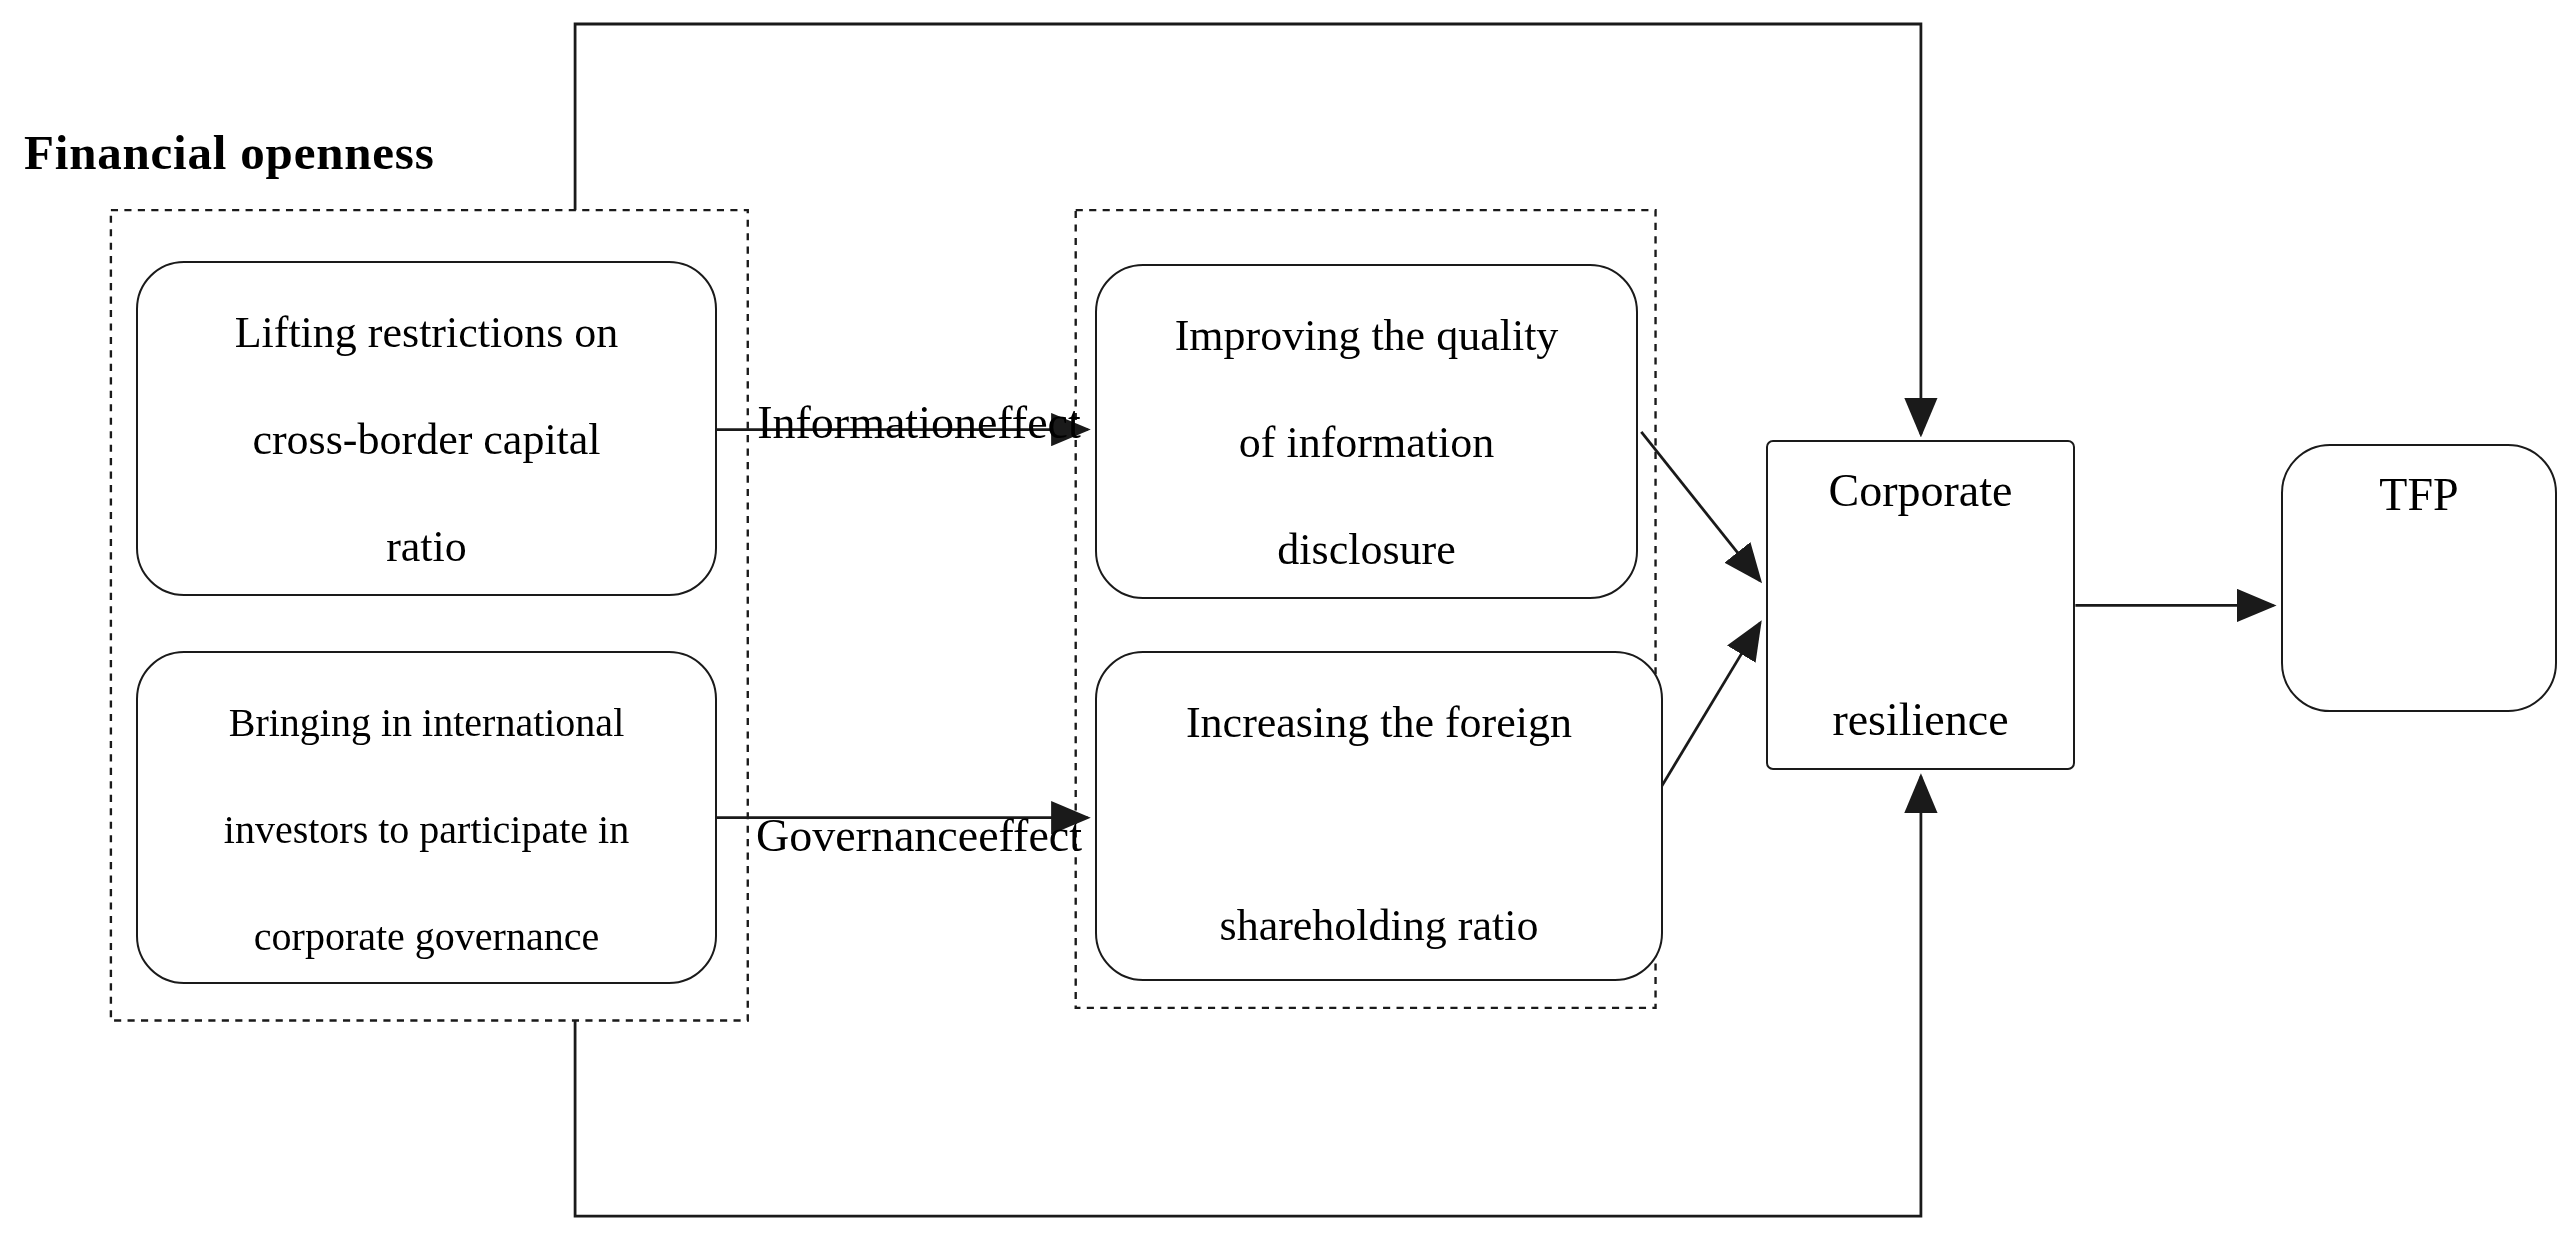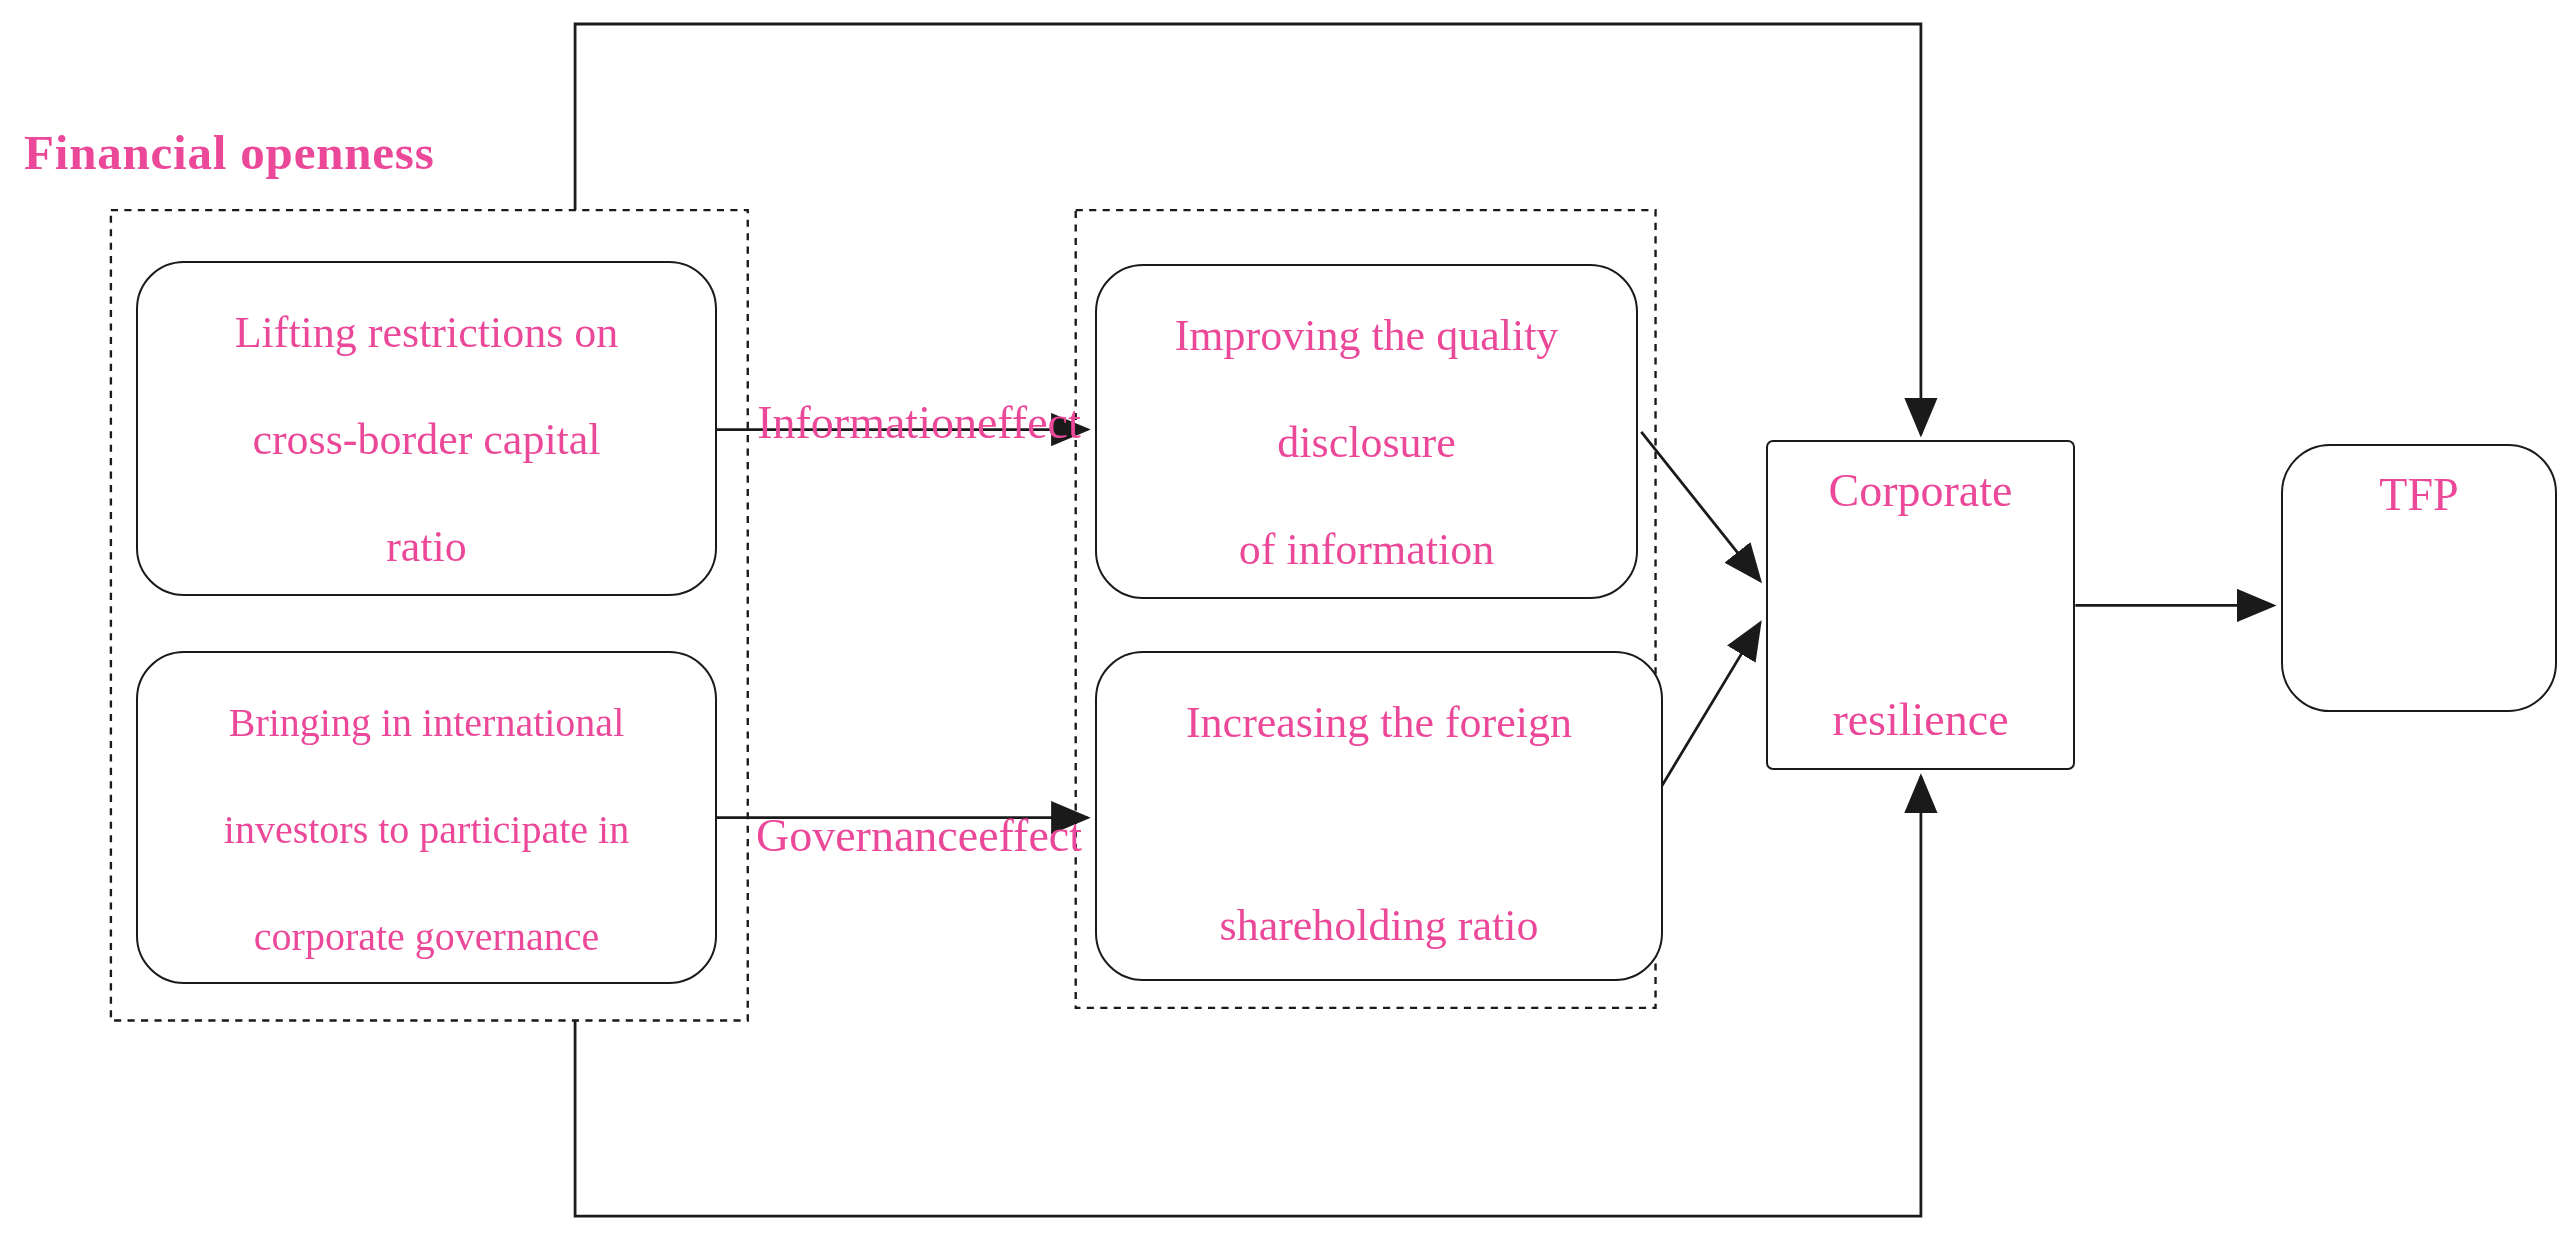--- a/index.html
+++ b/index.html
@@ -2,21 +2,21 @@
 <html style="font-size:12.7px"><head>
 <meta charset="utf-8">
 <style>
   html, body { margin: 0; padding: 0; background: #ffffff; }
   .canvas {
     position: relative;
     width: 2576px;
     height: 1237px;
     background: #ffffff;
     font-family: "Liberation Serif", "DejaVu Serif", serif;
-    color: #ec4899;
+    color: #000000;
     overflow: hidden;
   }
   .connector-layer {
     position: absolute;
     left: 0; top: 0;
     width: 2576px; height: 1237px;
     pointer-events: none;
   }
   .diagram-title {
     position: absolute;
@@ -102,22 +102,22 @@
   </div>
 
   <div class="node node-b">
     <span class="line">Bringing in international</span>
     <span class="line">investors to participate in</span>
     <span class="line">corporate governance</span>
   </div>
 
   <div class="node node-c">
     <span class="line">Improving the quality</span>
+    <span class="line">of information</span>
     <span class="line">disclosure</span>
-    <span class="line">of information</span>
   </div>
 
   <div class="node node-d">
     <span class="line">Increasing the foreign</span>
     <span class="line">shareholding ratio</span>
   </div>
 
   <div class="node node-cr">
     <span class="line">Corporate</span>
     <span class="line">resilience</span>

